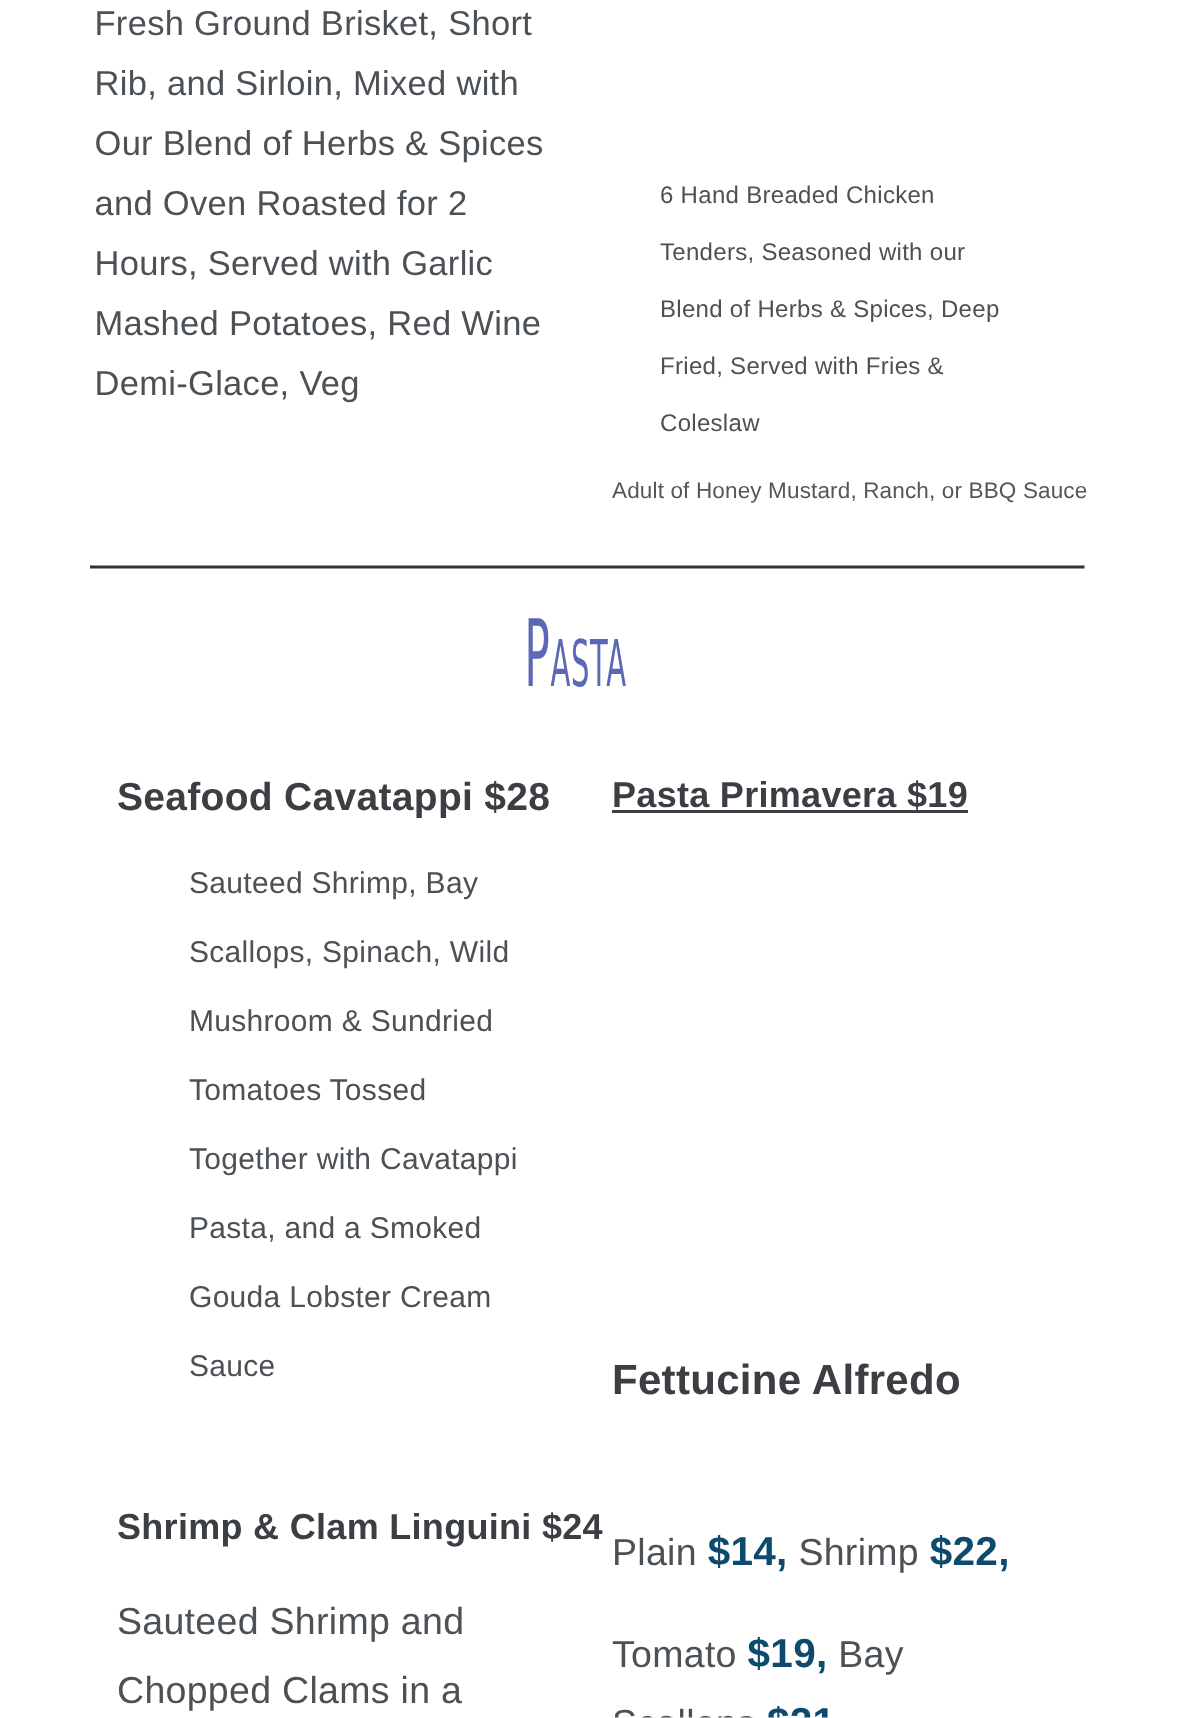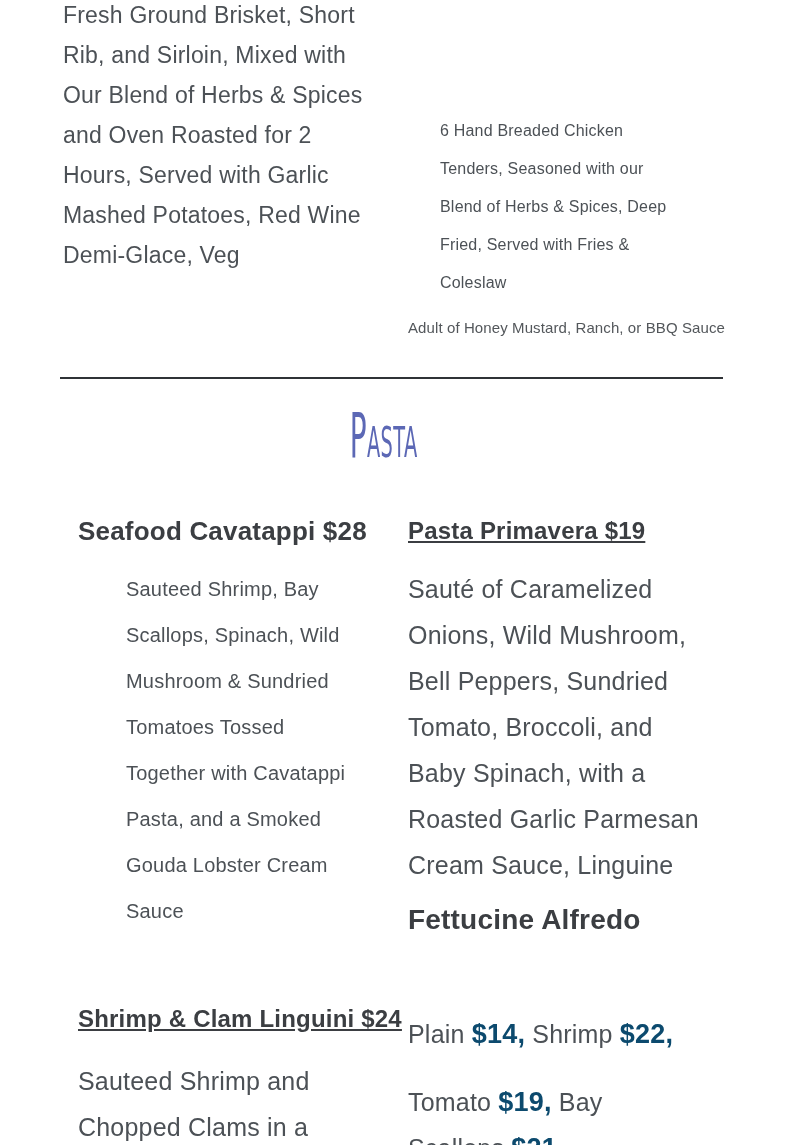--- a/index.html
+++ b/index.html
@@ -42,21 +42,21 @@
     color: #3b3e42;
     font-weight: bold;
     font-size: 23px;
     line-height: 30px;
     letter-spacing: 0.2px;
     white-space: nowrap;
   }
   .t-chicken  { left: 408px; top: 50px; }
   .t-cavatappi { left: 78px;  top: 516px; font-size: 26px; }
   .t-primavera { left: 408px; top: 516px; font-size: 24px; text-decoration: underline; }
-  .t-linguini  { left: 78px;  top: 1004px; font-size: 24px; text-decoration: underline; }
+  .t-linguini  { left: 78px;  top: 1004px; font-size: 24px; }
   .t-fettucine { left: 408px; top: 905px; font-size: 28px; }
 
   .note {
     left: 408px; top: 318px; width: 340px;
     color: #53575b;
     font-size: 15px;
     line-height: 20px;
     white-space: nowrap;
     letter-spacing: 0.1px;
   }
@@ -145,27 +145,20 @@
   <div class="abs desc desc-pasta-left">Sauteed Shrimp, Bay
 Scallops, Spinach, Wild
 Mushroom &amp; Sundried
 Tomatoes Tossed
 Together with Cavatappi
 Pasta, and a Smoked
 Gouda Lobster Cream
 Sauce</div>
 
   <div class="abs item-title t-primavera">Pasta Primavera $19</div>
-  <div class="abs desc desc-pasta-right">Sauté of Caramelized
-Onions, Wild Mushroom,
-Bell Peppers, Sundried
-Tomato, Broccoli, and
-Baby Spinach, with a
-Roasted Garlic Parmesan
-Cream Sauce, Linguine</div>
 
   <div class="abs item-title t-linguini">Shrimp &amp; Clam Linguini $24</div>
   <div class="abs desc desc-linguini">Sauteed Shrimp and
 Chopped Clams in a</div>
 
   <div class="abs item-title t-fettucine">Fettucine Alfredo</div>
 
   <div class="abs price-line pl-1">
     <span>Plain </span><span class="price-bold">$14,</span><span> Shrimp </span><span class="price-bold">$22,</span>
   </div>

